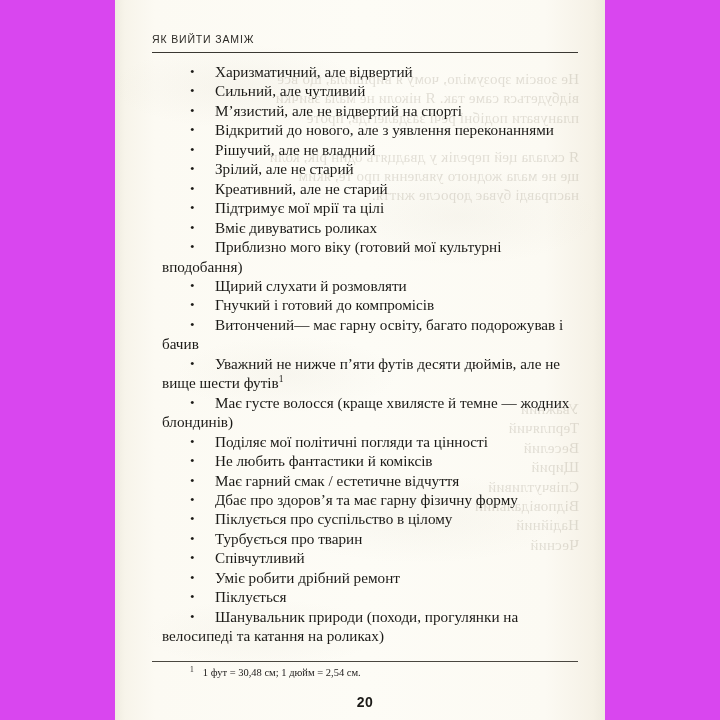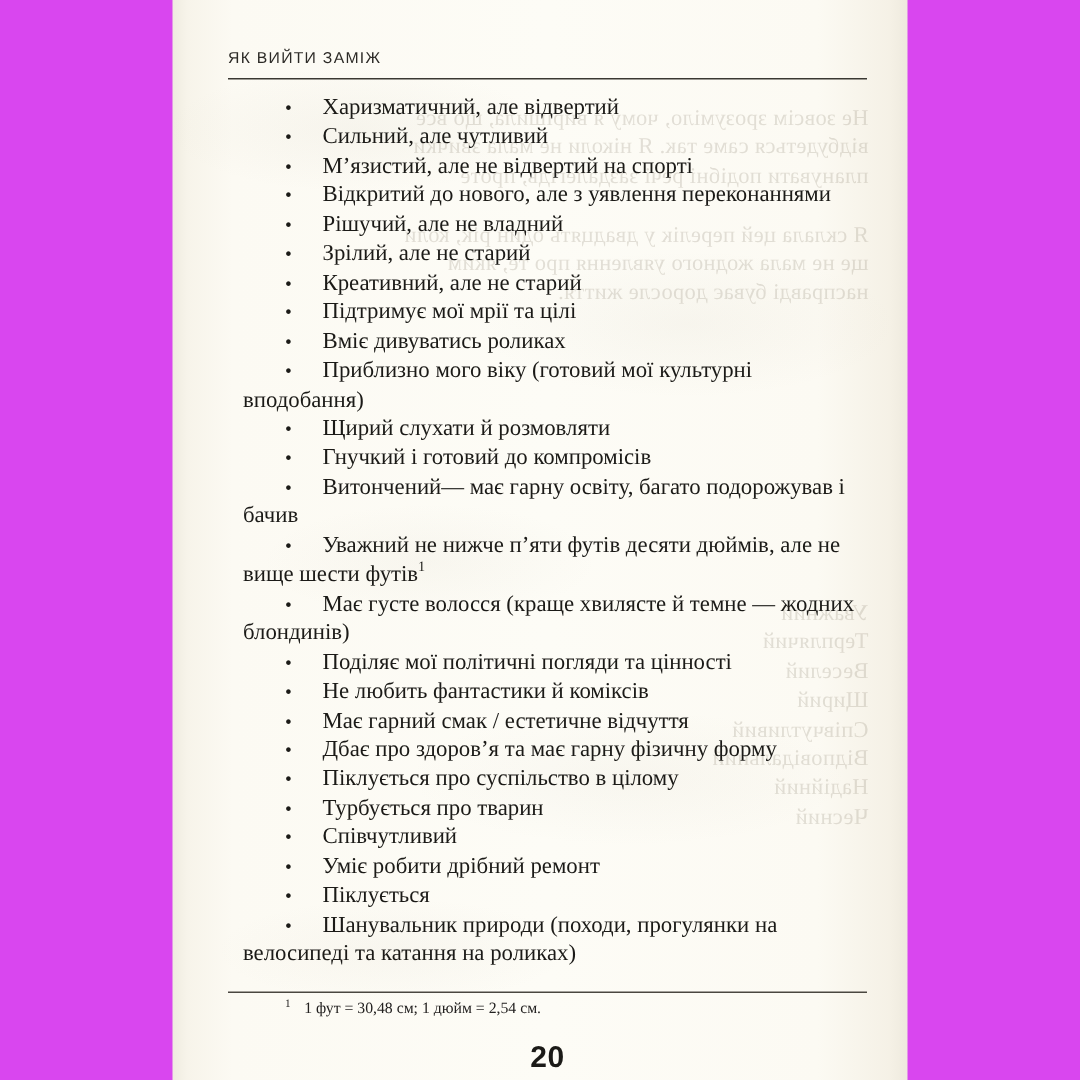--- a/index.html
+++ b/index.html
@@ -159,21 +159,21 @@
     margin-right: 9px;
   }
   .folio {
     position: absolute;
     top: 694px;
     left: 0;
     width: 426px;
     text-align: center;
     font-family: "Liberation Sans", sans-serif;
     font-weight: bold;
-    font-size: 20px;
+    font-size: 14px;
     color: #1b1a17;
     letter-spacing: .4px;
   }
 </style>
 </head>
 <body>
 
 <div id="page">
 
   <div id="paper">

